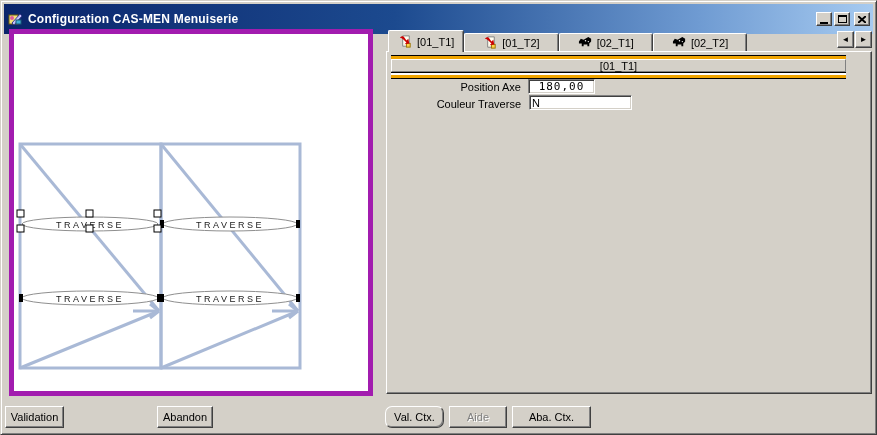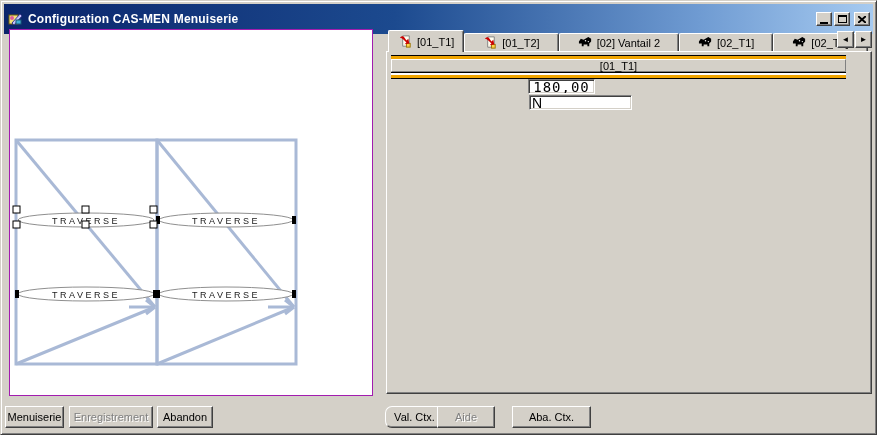--- a/index.html
+++ b/index.html
@@ -16,21 +16,21 @@
             letter-spacing:.2px;white-space:nowrap;}
   .tb-buttons{margin-left:auto;display:flex;gap:2px;align-items:center;}
   .tb-btn{width:16px;height:14px;background:#d4d0c8;border:1px solid;
           border-color:#ffffff #404040 #404040 #ffffff;box-shadow:inset -1px -1px 0 #808080;
           display:flex;align-items:center;justify-content:center;box-sizing:border-box;cursor:pointer;}
   .tb-btn.close{margin-left:2px;}
   .glyph-min{display:block;width:8px;height:2px;background:#000;margin-top:7px;}
   .glyph-max{display:block;width:9px;height:8px;border:1px solid #000;border-top-width:2px;box-sizing:border-box;}
   
   .canvas{position:absolute;left:8px;top:28px;width:364px;height:367px;background:#ffffff;
-          border:1px solid #a21caf;box-sizing:border-box;}
+          border:5px solid #a21caf;box-sizing:border-box;}
   .canvas svg{display:block;}
   
   .tabbar{position:absolute;left:387px;top:29px;height:22px;display:flex;align-items:flex-end;z-index:3;}
   .tab{display:flex;align-items:center;gap:4px;padding:0 18px;height:18px;margin-bottom:1px;
        background:#d4d0c8;border:1px solid;border-color:#ffffff #404040 #d4d0c8 #ffffff;border-bottom:none;
        border-radius:2px 2px 0 0;box-shadow:inset -1px 0 0 #808080;box-sizing:border-box;
        white-space:nowrap;cursor:pointer;}
   .tab.active{height:22px;margin-bottom:0;padding:0 9px;z-index:4;position:relative;}
   .tab svg{flex:0 0 auto;}
   .tab-scroll{position:absolute;left:836px;top:30px;display:flex;gap:1px;z-index:3;}
@@ -46,36 +46,36 @@
   .band-black{height:1px;background:#000;}
   .band-orange{height:3px;background:#f0a400;}
   .band-white{height:2px;background:#ffffff;}
   .band-bar{height:13px;background:#d4d0c8;border:1px solid;border-color:#ffffff #808080 #808080 #ffffff;
             box-sizing:border-box;display:flex;align-items:center;justify-content:center;font-size:11px;}
   
   .field-label{position:absolute;left:385px;width:135px;text-align:right;font-size:11px;z-index:2;}
   .field-input{position:absolute;height:15px;background:#fff;border:1px solid;z-index:2;
                border-color:#808080 #ffffff #ffffff #808080;
                box-shadow:inset 1px 1px 0 #404040, inset -1px -1px 0 #d4d0c8;
-               font-size:14px;box-sizing:border-box;padding:0 2px;outline:none;}
+               font-size:11px;box-sizing:border-box;padding:0 2px;outline:none;}
   #f1-label{top:80px;} #f2-label{top:97px;}
   #f1-input{left:527px;top:78px;width:67px;text-align:center;
             font-family:"DejaVu Sans Mono",monospace;letter-spacing:1px;}
   #f2-input{left:528px;top:94px;width:103px;font-family:"Liberation Sans",sans-serif;}
   
   .btn{position:absolute;top:405px;height:22px;background:#d4d0c8;border:1px solid;
        border-color:#ffffff #404040 #404040 #ffffff;box-shadow:inset -1px -1px 0 #808080;
        font-size:11px;font-family:"Liberation Sans",sans-serif;box-sizing:border-box;
        display:flex;align-items:center;justify-content:center;cursor:pointer;color:#000;}
   .btn[disabled], .btn.disabled{color:#808080;text-shadow:1px 1px 0 #ffffff;cursor:default;}
   #btn-validation{left:4px;width:59px;}
   #btn-enregistrement{left:68px;width:84px;}
   #btn-abandon{left:156px;width:56px;}
   #btn-valctx{left:384px;width:59px;border-radius:7px;}
-  #btn-aide{left:436px;width:58px;}
+  #btn-aide{left:448px;width:58px;}
   #btn-abactx{left:511px;width:79px;}
 </style>
 </head>
 <body>
 
 <div class="window">
 
   <div class="titlebar">
     <span style="display:flex">
       <svg width="16" height="16" viewBox="0 0 16 16">
@@ -182,28 +182,20 @@
         <path d="M2 4 q3 -3 5 0 l2 3 l2 -2 l1 5 l-5 1 l2 -2 l-3 -3 q-2 -2 -4 -2 z" fill="#cc0000"></path>
       </svg>
       <span>[01_T2]</span>
     </div>
     <div class="tab">
       <svg width="15" height="15" viewBox="0 0 16 16">
         <path d="M1 7 L3 4 L6 5 L11 2 L14 4 L14 7 L12 9 L12 12 L10 12 L10 10 L6 10 L6 12 L4 12 L4 9 L1 9 Z" fill="#000"></path>
         <circle cx="8" cy="6" r="0.8" fill="#fff"></circle>
           <circle cx="11" cy="7" r="0.7" fill="#fff"></circle>
       </svg>
-      <span>[02] Vantail 2</span>
-    </div>
-    <div class="tab">
-      <svg width="15" height="15" viewBox="0 0 16 16">
-        <path d="M1 7 L3 4 L6 5 L11 2 L14 4 L14 7 L12 9 L12 12 L10 12 L10 10 L6 10 L6 12 L4 12 L4 9 L1 9 Z" fill="#000"></path>
-        <circle cx="8" cy="6" r="0.8" fill="#fff"></circle>
-          <circle cx="11" cy="7" r="0.7" fill="#fff"></circle>
-      </svg>
       <span>[02_T1]</span>
     </div>
     <div class="tab">
       <svg width="15" height="15" viewBox="0 0 16 16">
         <path d="M1 7 L3 4 L6 5 L11 2 L14 4 L14 7 L12 9 L12 12 L10 12 L10 10 L6 10 L6 12 L4 12 L4 9 L1 9 Z" fill="#000"></path>
         <circle cx="8" cy="6" r="0.8" fill="#fff"></circle>
           <circle cx="11" cy="7" r="0.7" fill="#fff"></circle>
       </svg>
       <span>[02_T2]</span>
     </div>
@@ -223,23 +215,24 @@
     <div class="band-orange"></div>
     <div class="band-bar">
       <span>[01_T1]</span>
     </div>
     <div class="band-black"></div>
     <div class="band-white"></div>
     <div class="band-orange"></div>
     <div class="band-black"></div>
   </div>
 
+  <div class="field-label" id="f1-label">Position Axe</div>
   <input class="field-input" id="f1-input" value="180,00" style="">
+  <div class="field-label" id="f2-label">Couleur Traverse</div>
   <input class="field-input" id="f2-input" value="N" style="">
 
-  <button class="btn" id="btn-validation">Menuiserie</button>
-  <button class="btn disabled" id="btn-enregistrement" disabled="">Enregistrement</button>
+  <button class="btn" id="btn-validation">Validation</button>
   <button class="btn" id="btn-abandon">Abandon</button>
   <button class="btn" id="btn-valctx">Val. Ctx.</button>
   <button class="btn disabled" id="btn-aide" disabled="">Aide</button>
   <button class="btn" id="btn-abactx">Aba. Ctx.</button>
 
 </div>
 
 </body></html>

